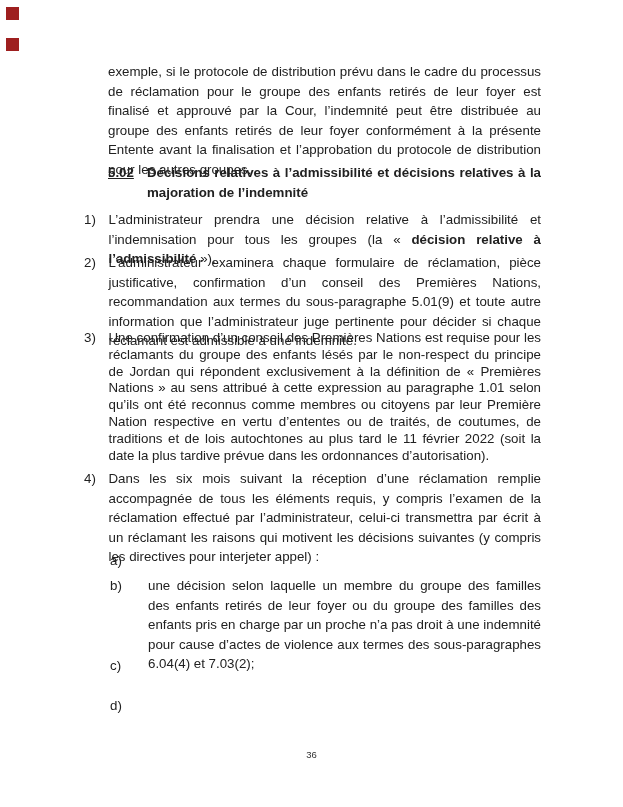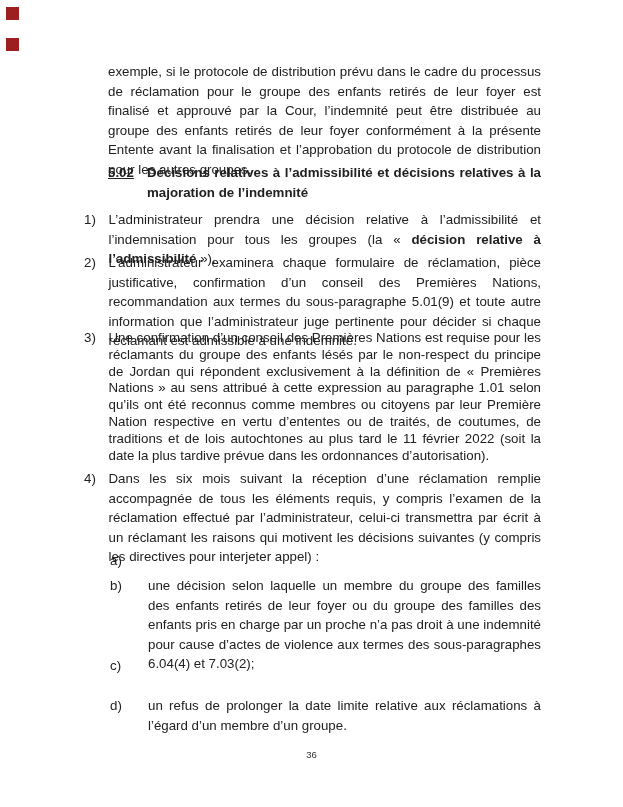--- a/index.html
+++ b/index.html
@@ -82,18 +82,17 @@
     <span class="slet">b)</span>
     <span>une décision selon laquelle un membre du groupe des familles des enfants retirés de leur foyer ou du groupe des familles des enfants pris en charge par un proche n’a pas droit à une indemnité pour cause d’actes de violence aux termes des sous-paragraphes 6.04(4) et 7.03(2);</span>
   </div>
 
   <div class="block sub sc">
     <span class="slet">c)</span>
   </div>
 
   <div class="block sub sd">
     <span class="slet">d)</span>
-    <span>un refus de prolonger la date limite relative aux réclamations à l’égard d’un membre d’un groupe.</span>
   </div>
 
   <div class="pagenum">36</div>
 
 </div>
 
 </body></html>

